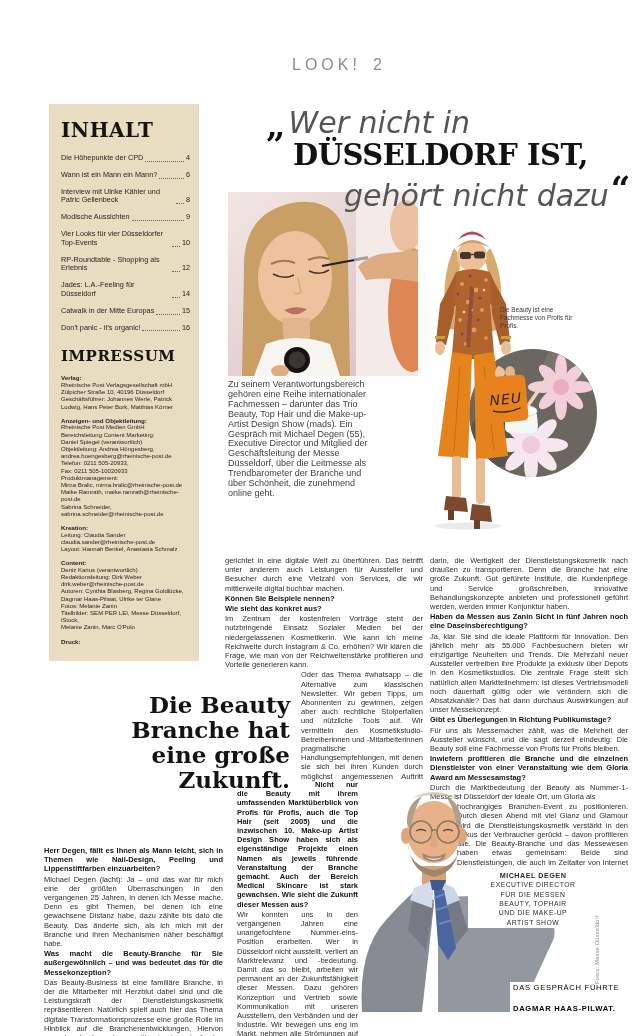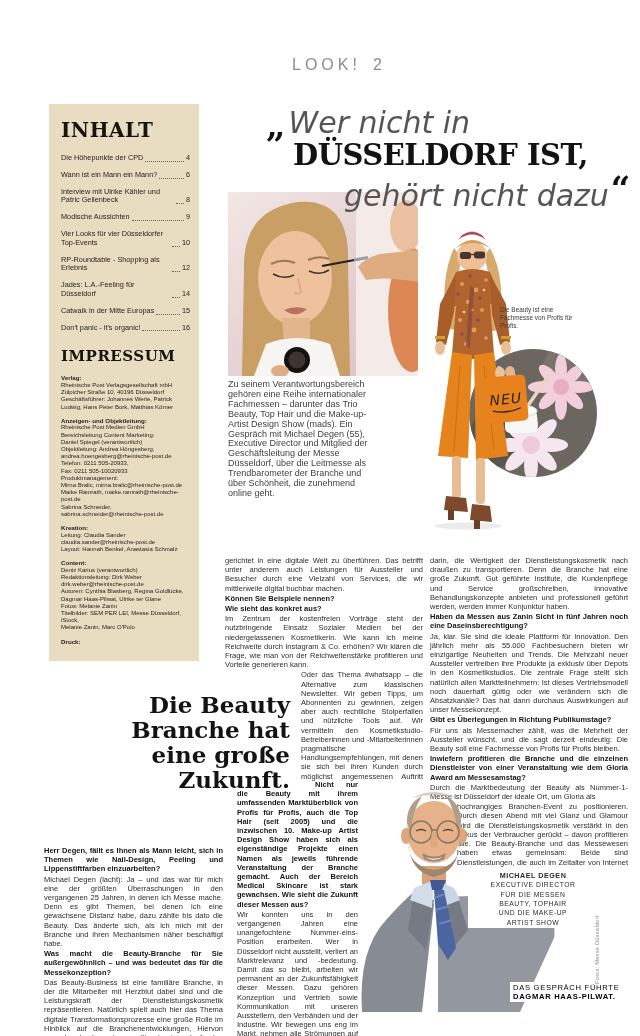--- a/index.html
+++ b/index.html
@@ -71,21 +71,21 @@
   
   .photo-degen{position:absolute;left:352px;top:780px;width:270px;height:232px;z-index:2;}
   .degen-caption{position:absolute;left:468px;top:870px;width:130px;z-index:5;text-align:center;
                  color:#2c2c2c;background:#fff;padding:1px 0;}
   .degen-caption .name{font-size:7.2px;font-weight:bold;letter-spacing:0.5px;line-height:9.4px;}
   .degen-caption .cap-line{font-size:6.8px;letter-spacing:0.5px;line-height:9.3px;}
 
   
   .byline{position:absolute;left:510px;top:982px;z-index:5;color:#000000;background:#fff;padding:1px 3px;}
   .byline-1{font-size:7.6px;letter-spacing:0.7px;}
-  .byline-2{font-size:7.6px;font-weight:bold;letter-spacing:0.7px;margin-top:0;}
+  .byline-2{font-size:7.6px;font-weight:bold;letter-spacing:0.7px;margin-top:12px;}
   .photo-credit{position:absolute;left:594px;top:914px;height:70px;font-size:5.6px;color:#8a8a8a;
                 writing-mode:vertical-rl;transform:rotate(180deg);letter-spacing:0.3px;z-index:5;}
 </style>
 </head>
 <body>
 
 <div class="page">
 
   <div class="header-look">
     <span>LOOK!</span><span class="pg">2</span>

